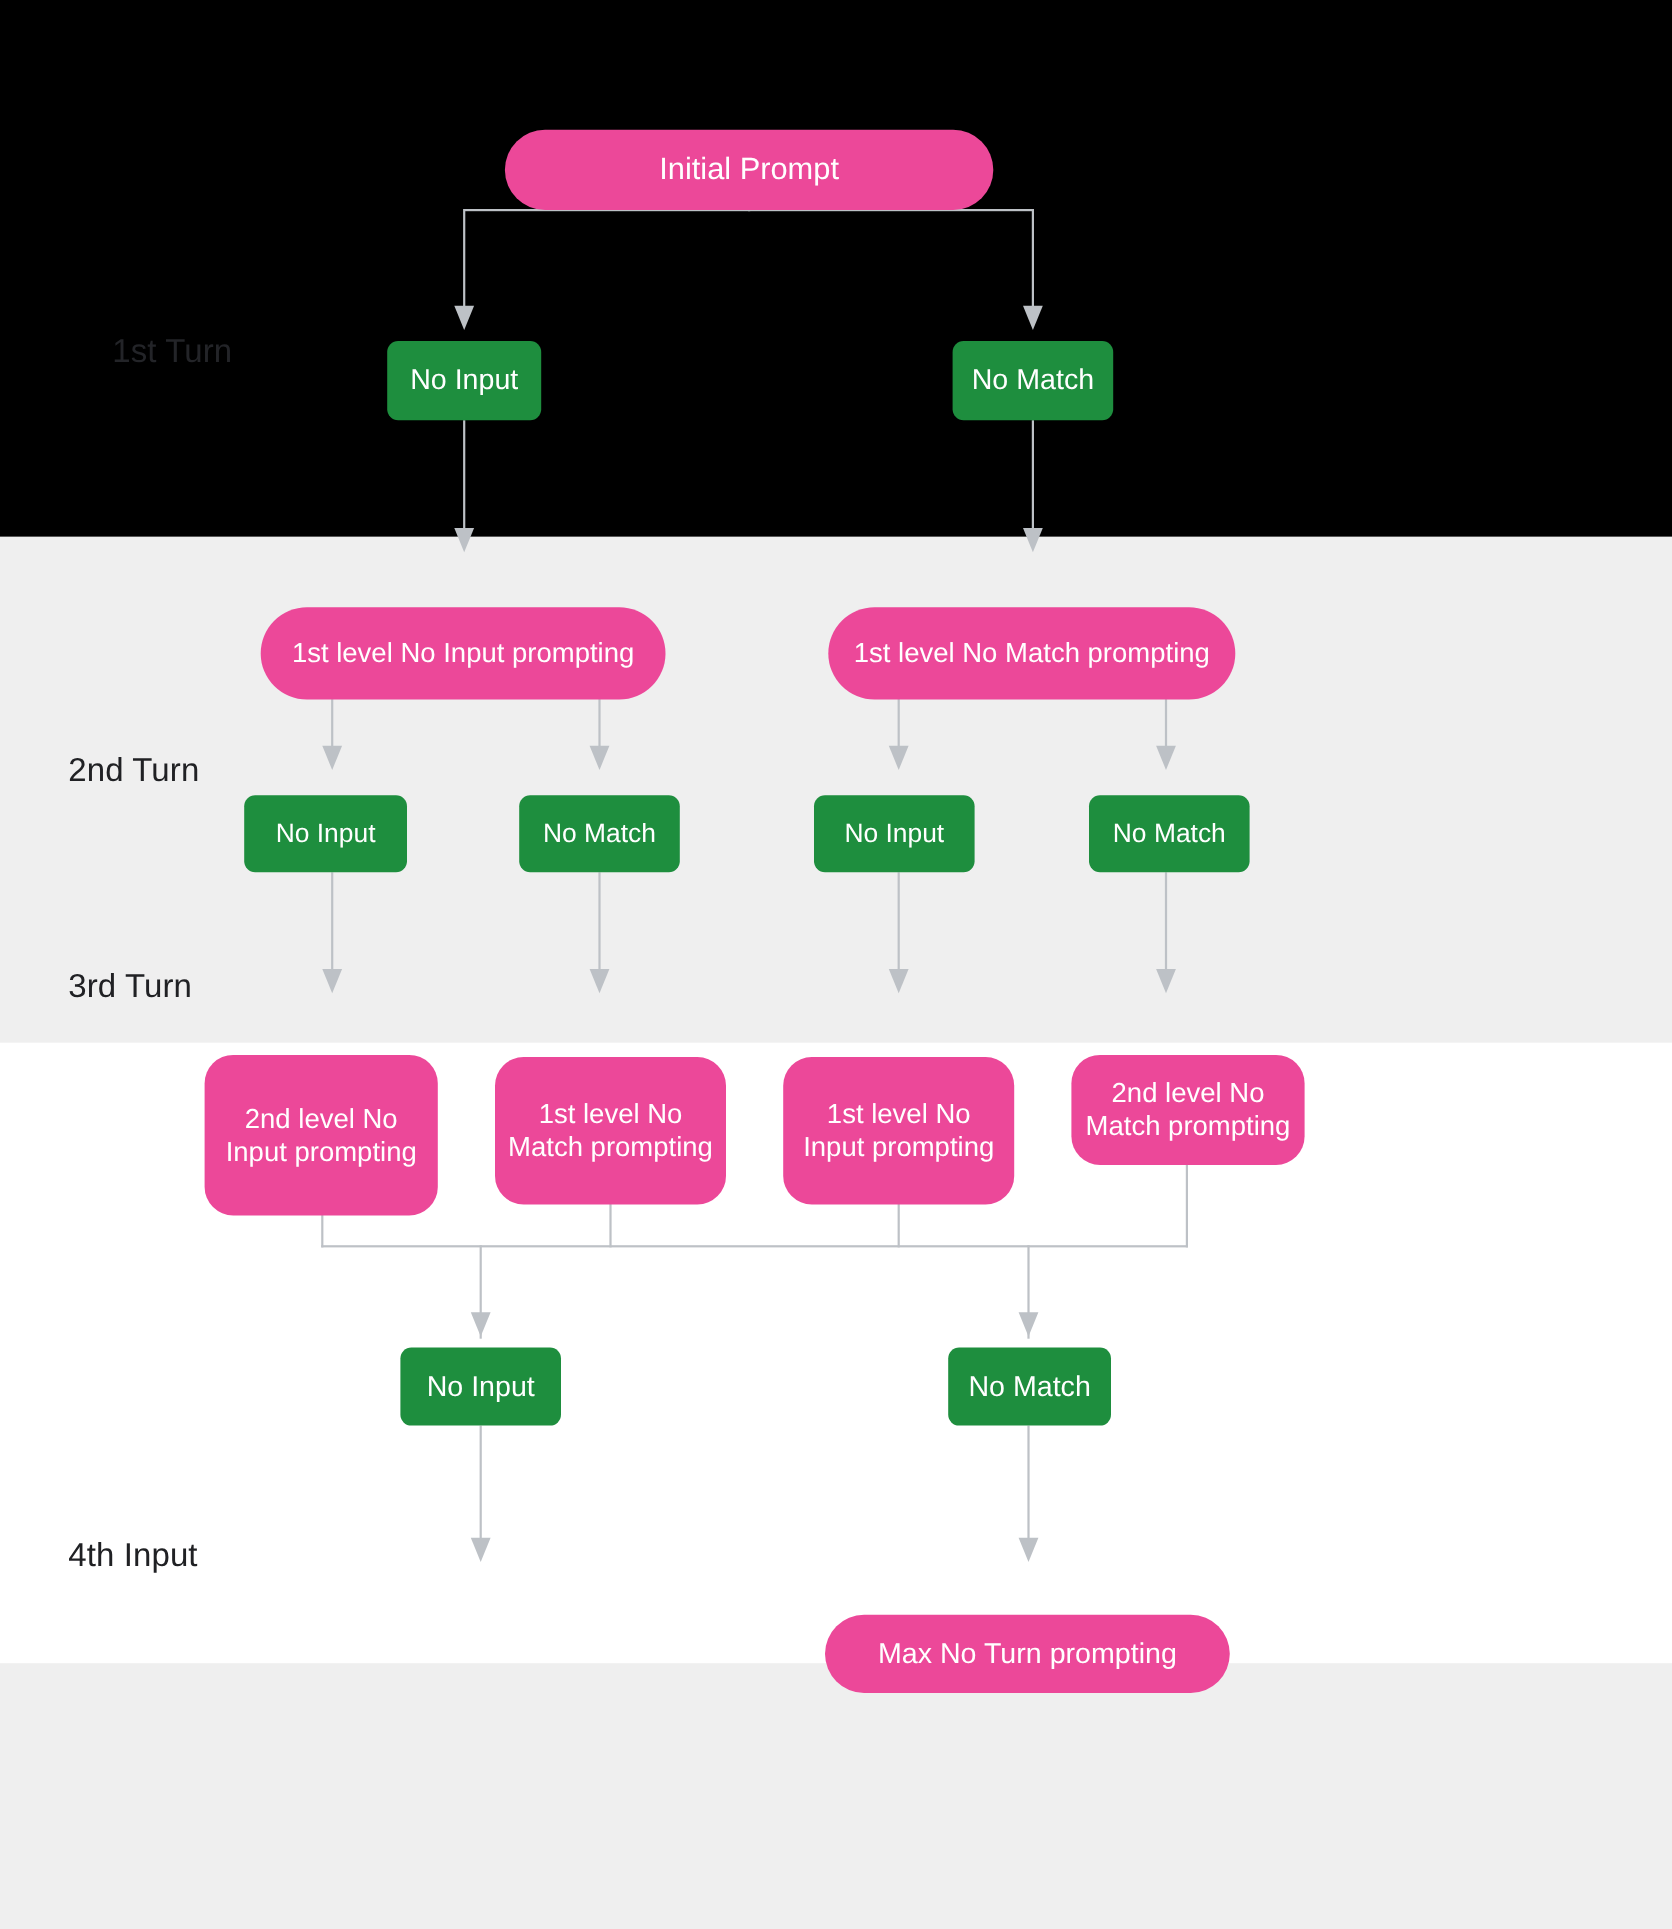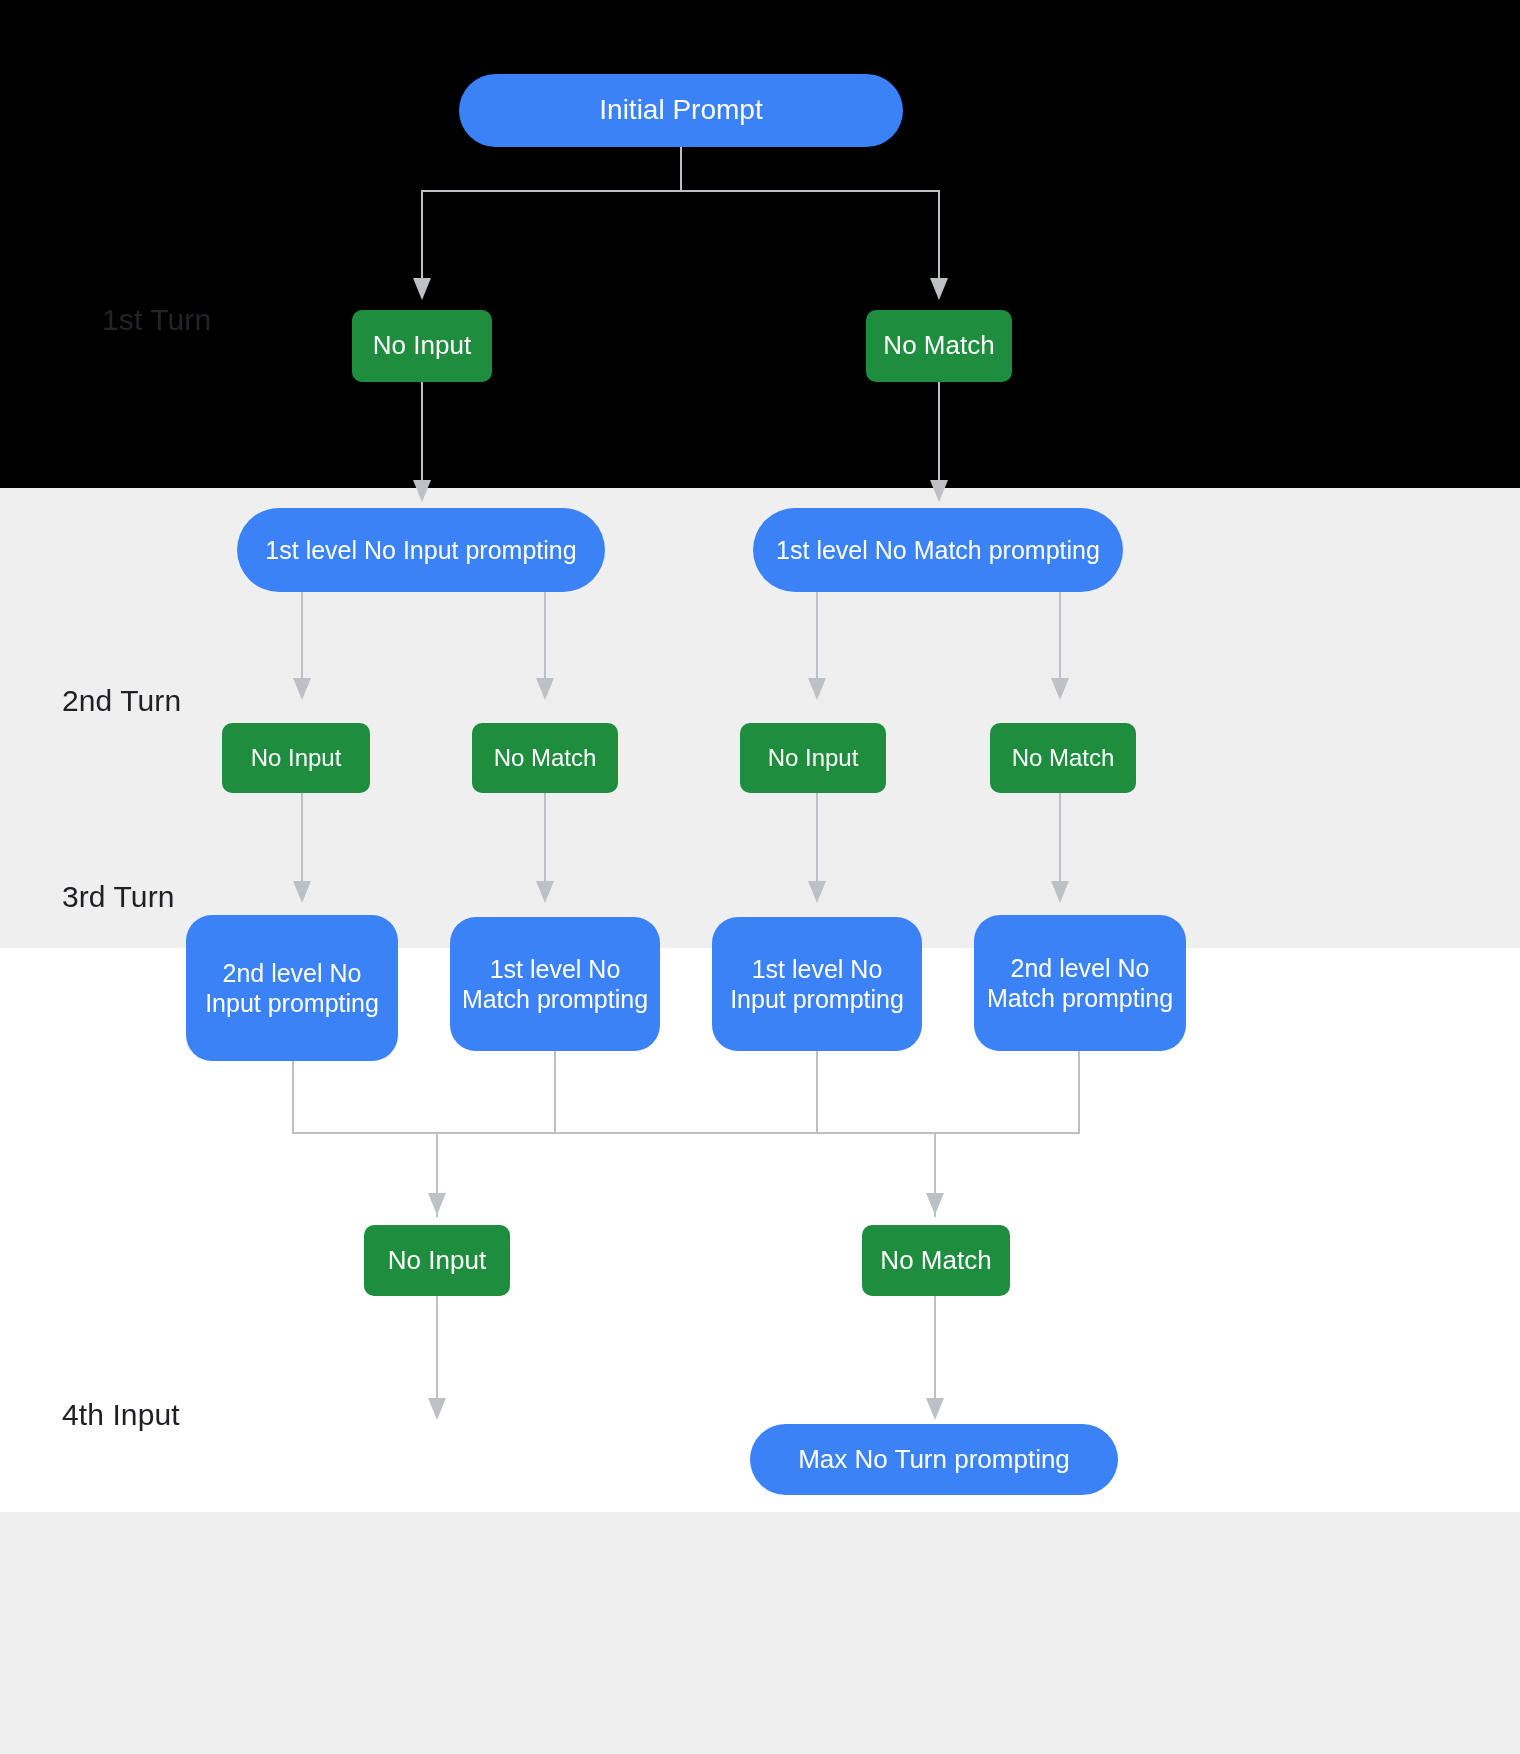--- a/index.html
+++ b/index.html
@@ -43,21 +43,21 @@
     position: absolute;
     z-index: 3;
     display: flex;
     align-items: center;
     justify-content: center;
     text-align: center;
     color: #ffffff;
     box-sizing: border-box;
     line-height: 1.22;
   }
-  .node.blue  { background: #3b82f6; }
+  .node.blue  { background: #ec4899; margin-top: 44px; }
   .node.green { background: #1e8e3e; }
   .node .lbl { display: block; padding: 0 10px; }
 
   
   .vline {
     position: absolute;
     width: 2px;
     background: #bdc1c6;
     z-index: 2;
   }
@@ -171,21 +171,21 @@
 
   <div class="node blue" style="left:186px; top:915px; width:212px; height:146px; border-radius:26px; font-size:25px;">
     <span class="lbl">2nd level No Input prompting</span>
   </div>
   <div class="node blue" style="left:450px; top:917px; width:210px; height:134px; border-radius:26px; font-size:25px;">
     <span class="lbl">1st level No Match prompting</span>
   </div>
   <div class="node blue" style="left:712px; top:917px; width:210px; height:134px; border-radius:26px; font-size:25px;">
     <span class="lbl">1st level No Input prompting</span>
   </div>
-  <div class="node blue" style="left:974px; top:915px; width:212px; height:136px; border-radius:26px; font-size:25px;">
+  <div class="node blue" style="left:974px; top:915px; width:212px; height:100px; border-radius:26px; font-size:25px;">
     <span class="lbl">2nd level No Match prompting</span>
   </div>
 
   <div class="node green" style="left:364px; top:1225px; width:146px; height:71px; border-radius:10px; font-size:26px;">
     <span class="lbl">No Input</span>
   </div>
   <div class="node green" style="left:862px; top:1225px; width:148px; height:71px; border-radius:10px; font-size:26px;">
     <span class="lbl">No Match</span>
   </div>
 

